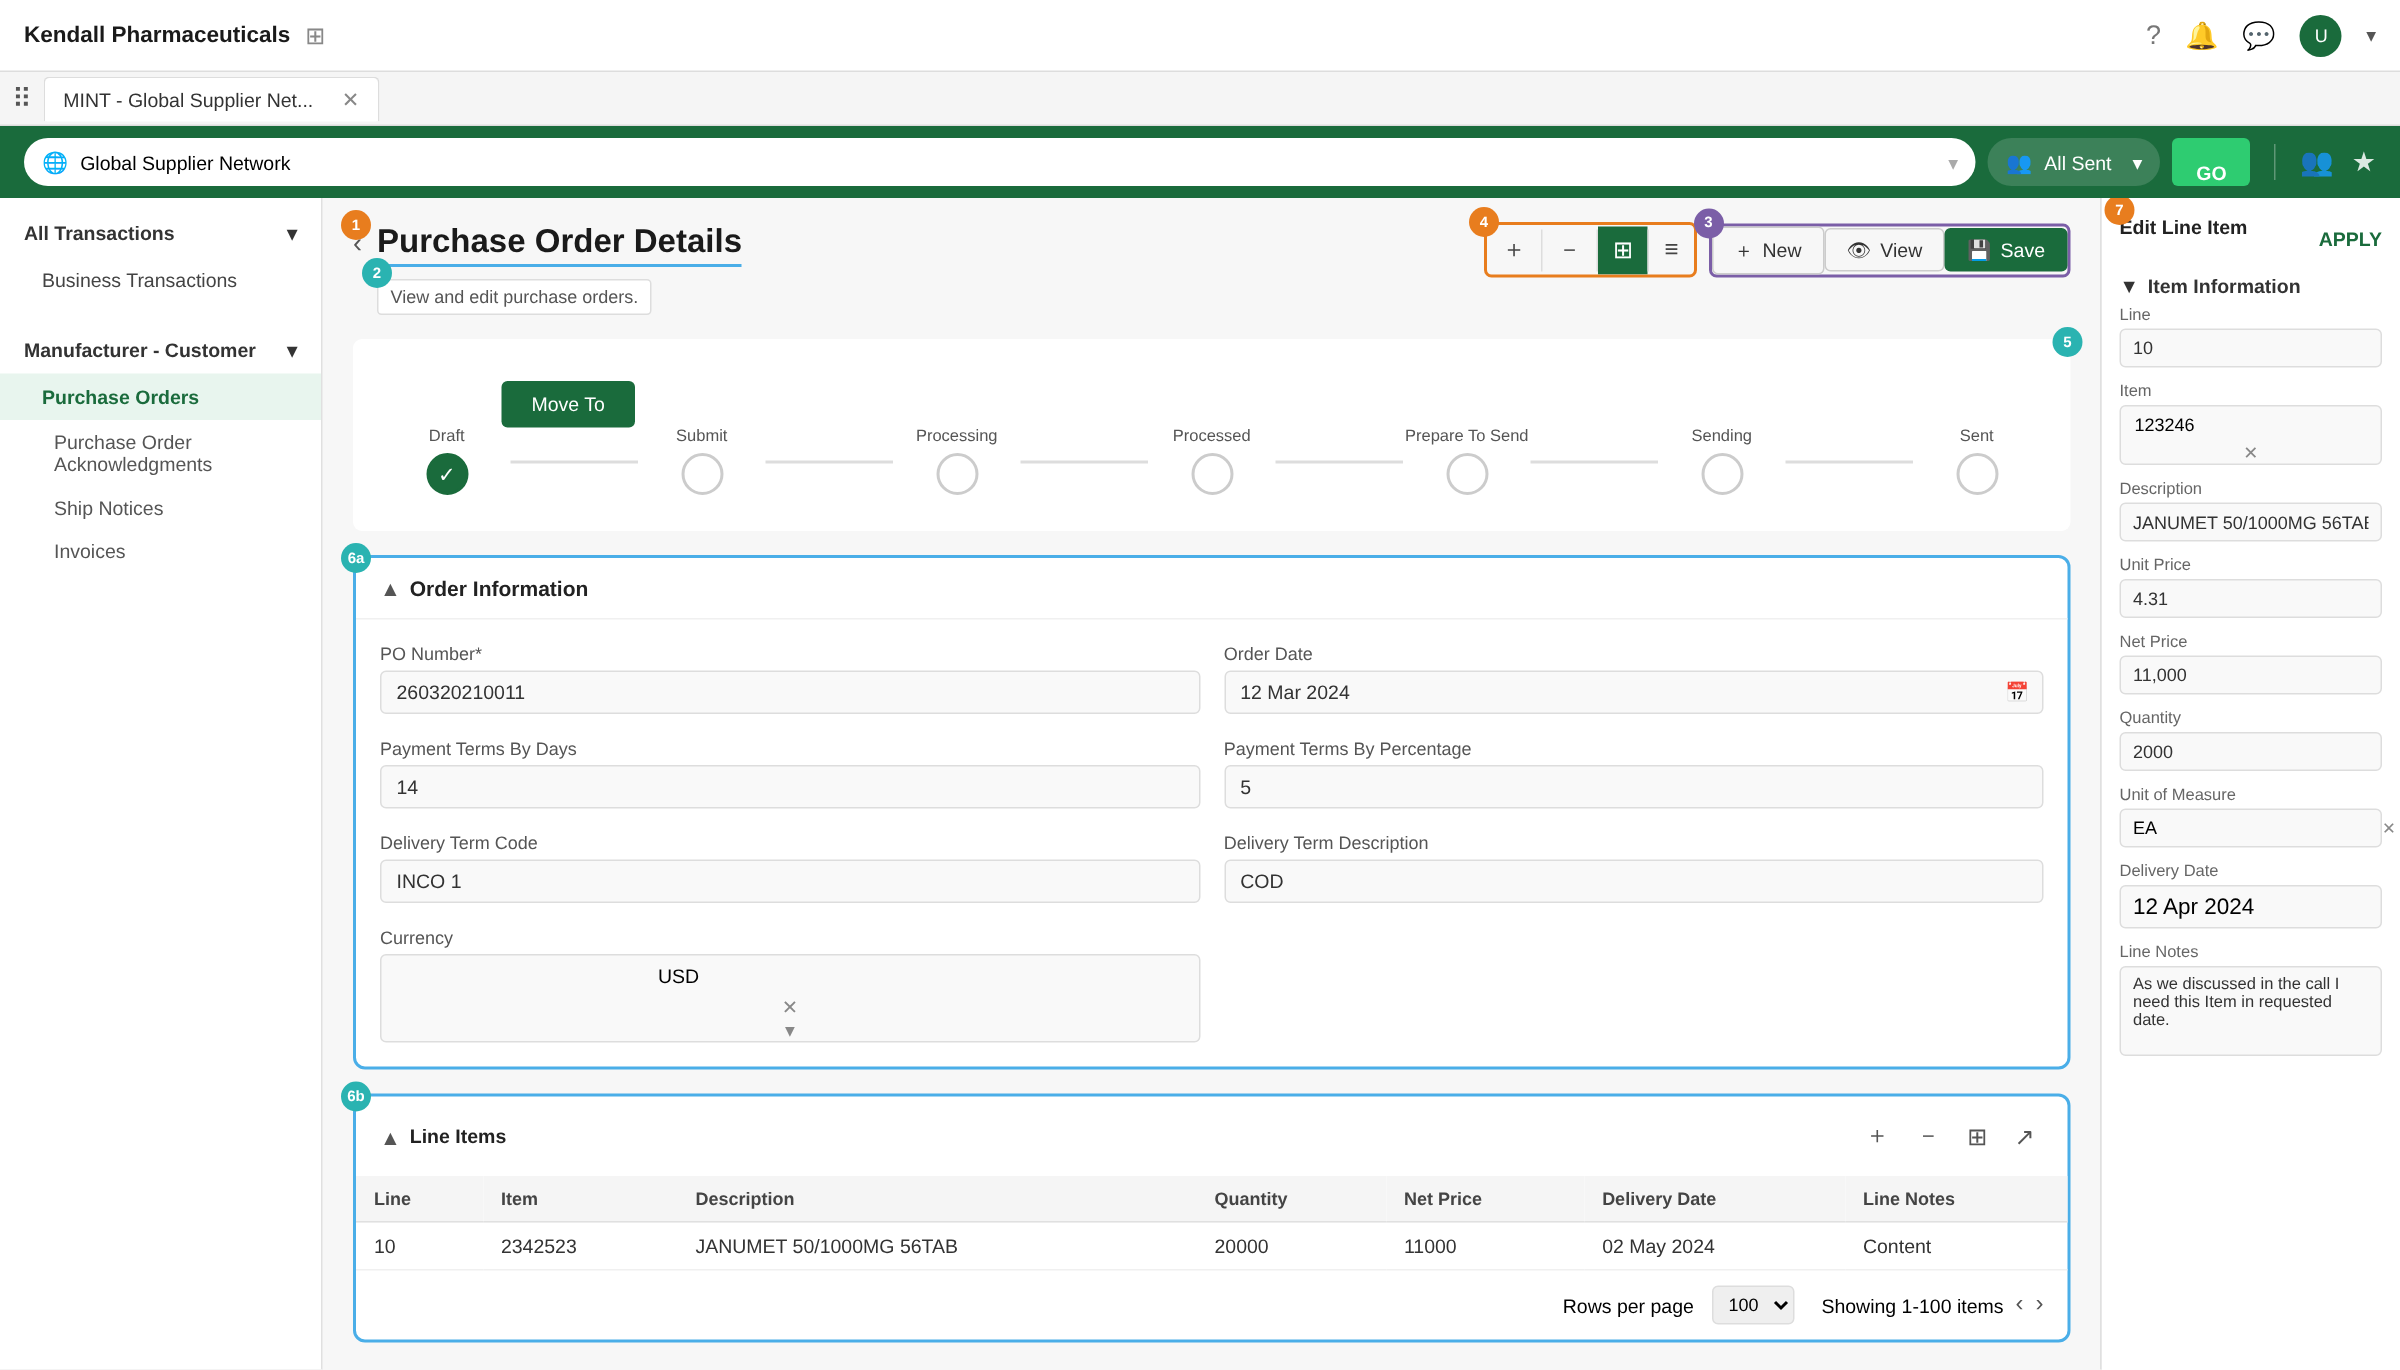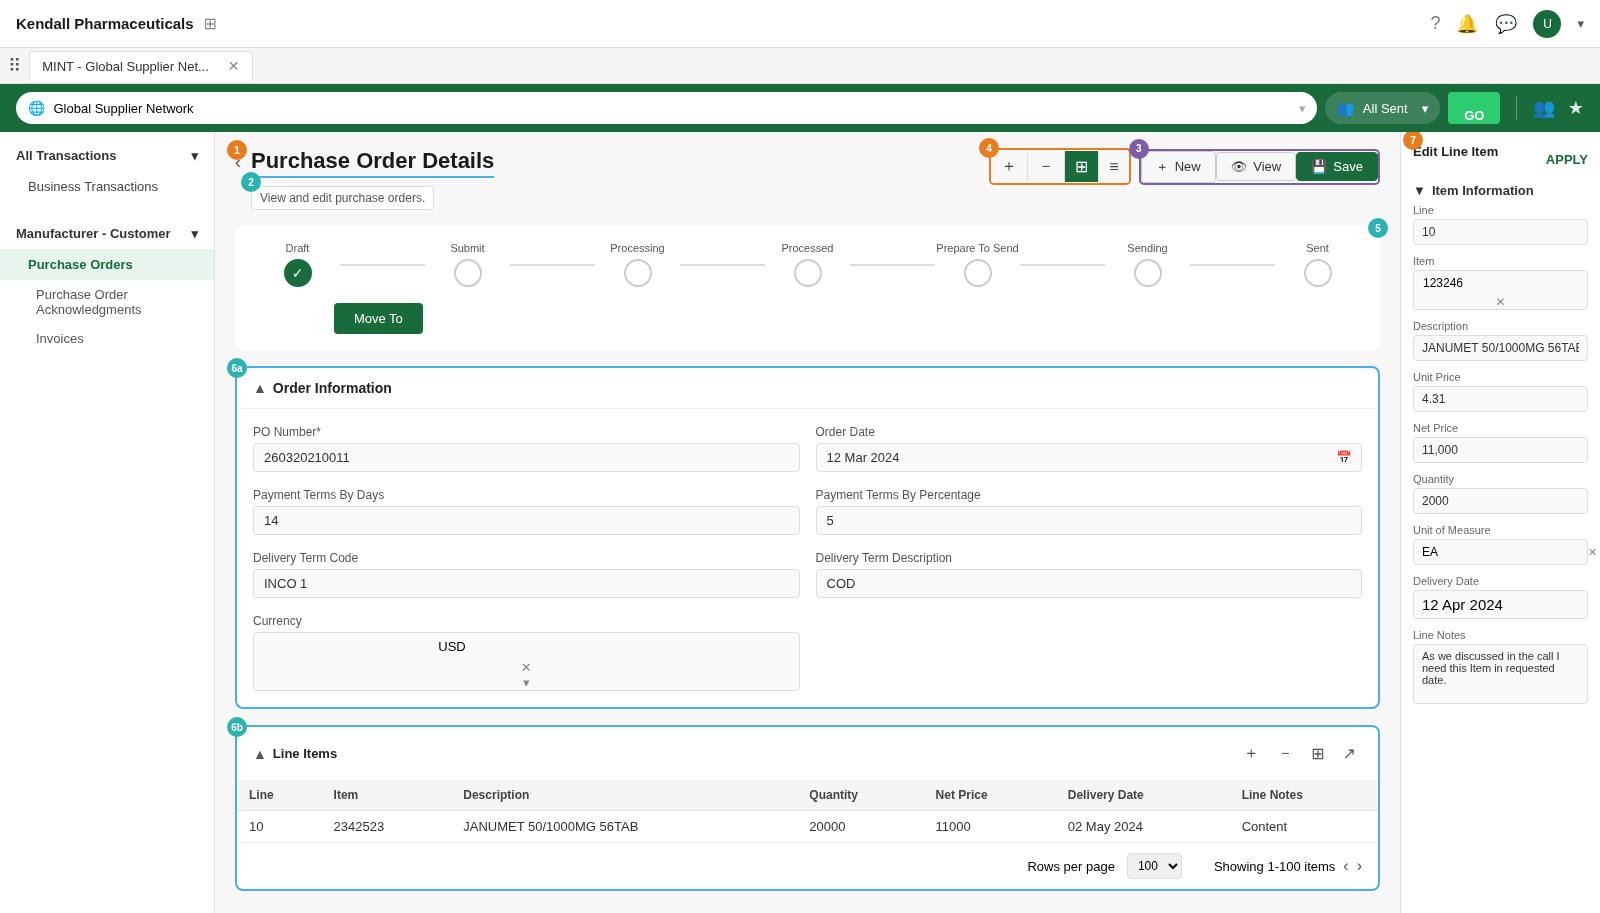--- a/index.html
+++ b/index.html
@@ -180,20 +180,23 @@
         <span>Manufacturer - Customer</span>
         <span>▾</span>
       </div>
       <div class="sidebar-item active">
         <span>Purchase Orders</span>
       </div>
       <div class="sidebar-sub-item">
         <span>Purchase Order Acknowledgments</span>
       </div>
       <div class="sidebar-sub-item">
+        <span>Ship Notices</span>
+      </div>
+      <div class="sidebar-sub-item">
         <span>Invoices</span>
       </div>
     </div>
   </div>
 
   <div class="content-area">
     <div class="content-inner">
 
       <div class="page-header">
         <div class="page-header-left">
@@ -241,20 +244,24 @@
                 <span>Save</span>
               </button>
             </div>
           </div>
         </div>
       </div>
 
       <div class="stepper-container" style="position:relative;">
         <div class="step-num-badge" style="background:#2ab3b1; top:-8px; right:-8px; left:auto;">5</div>
 
+        <div style="padding-left: calc(0.5/7 * 100%); margin-top:4px;">
+          <button class="move-to-btn">Move To</button>
+        </div>
+
         <div style="display:flex; align-items:flex-start; width:100%; margin-bottom:8px;">
 
           <div style="display:flex; flex-direction:column; align-items:center; gap:5px; flex:1;">
             <span style="font-size:11px; color:#555;">Draft</span>
             <div style="width:28px; height:28px; border-radius:50%; background:#1a6b3c; border:2px solid #1a6b3c; display:flex; align-items:center; justify-content:center; color:#fff; font-size:14px;">✓</div>
           </div>
           <div style="flex:1; height:2px; background:#ddd; margin-top:22px;"></div>
 
           <div style="display:flex; flex-direction:column; align-items:center; gap:5px; flex:1;">
             <span style="font-size:11px; color:#555;">Submit</span>
@@ -283,24 +290,20 @@
           <div style="display:flex; flex-direction:column; align-items:center; gap:5px; flex:1;">
             <span style="font-size:11px; color:#555;">Sending</span>
             <div style="width:28px; height:28px; border-radius:50%; background:#fff; border:2px solid #ccc; display:flex; align-items:center; justify-content:center; color:#aaa;"></div>
           </div>
           <div style="flex:1; height:2px; background:#ddd; margin-top:22px;"></div>
 
           <div style="display:flex; flex-direction:column; align-items:center; gap:5px; flex:1;">
             <span style="font-size:11px; color:#555;">Sent</span>
             <div style="width:28px; height:28px; border-radius:50%; background:#fff; border:2px solid #ccc; display:flex; align-items:center; justify-content:center; color:#aaa;"></div>
           </div>
-        </div>
-
-        <div style="padding-left: calc(0.5/7 * 100%); margin-top:4px;">
-          <button class="move-to-btn">Move To</button>
         </div>
       </div>
 
       <div class="section-card" style="position:relative;">
         <div class="step-num-badge" style="background:#2ab3b1; top:-10px; left:-10px;">6a</div>
         <div class="section-header">
           <button class="collapse-btn">▲</button>
           <span class="section-title">Order Information</span>
         </div>
         <div class="form-grid">
@@ -380,21 +383,21 @@
             </tr>
           </tbody>
         </table>
         <div class="pagination">
           <span style="margin-right:4px;">Rows per page</span>
           <select class="page-select">
             <option>100</option>
             <option>50</option>
             <option>25</option>
           </select>
-          <span style="margin-left:24px;">Showing 1-100 items</span>
+          <span style="margin-left:10px;">Showing 1-100 items</span>
           <button class="page-nav-btn">‹</button>
           <button class="page-nav-btn">›</button>
         </div>
       </div>
 
     </div>
   </div>
 
   <div class="right-panel" style="width:200px; min-width:200px;">
     <div class="right-panel-inner">

